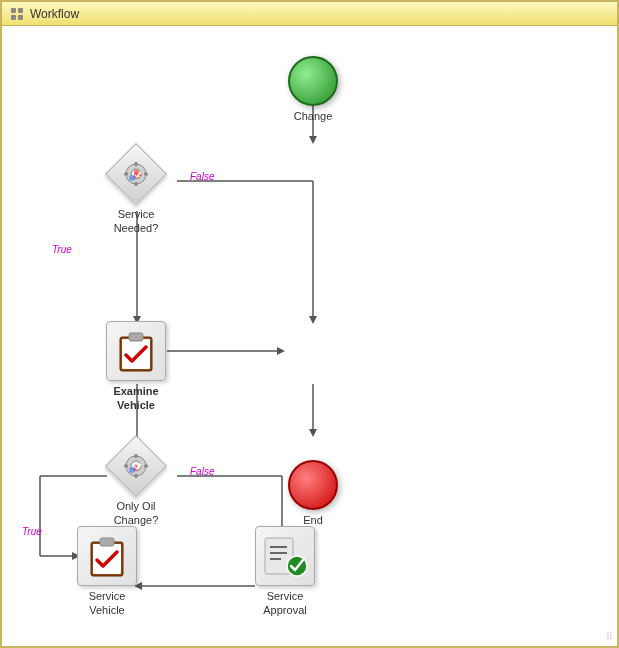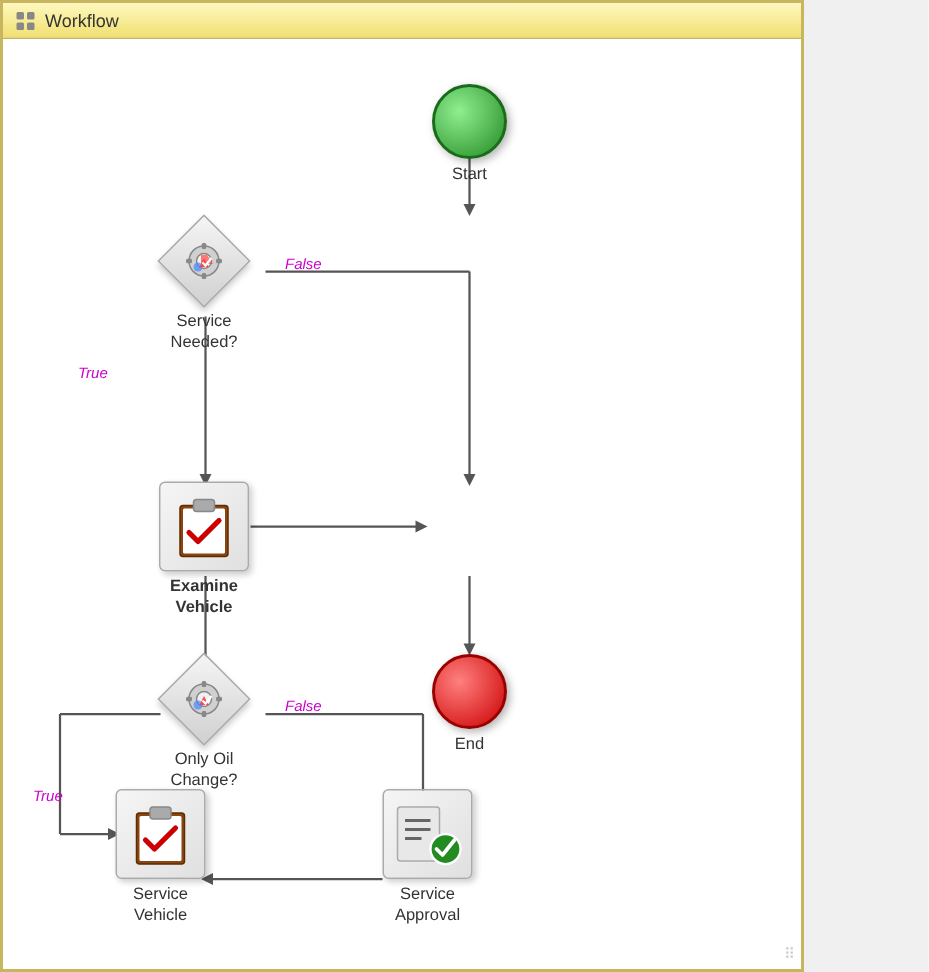--- a/index.html
+++ b/index.html
@@ -1,19 +1,19 @@
 <!DOCTYPE html>
 <html><head>
   <meta charset="utf-8">
   <style>
     * { box-sizing: border-box; margin: 0; padding: 0; }
     body { background: #f0f0f0; font-family: Arial, sans-serif; font-size: 11px; }
 
     .window {
-      width: 536px;
+      width: 619px;
       height: 648px;
       border: 2px solid #c8b560;
       background: #fffff0;
       position: relative;
       overflow: hidden;
     }
 
     .title-bar {
       background: linear-gradient(to bottom, #fff8c0, #f0e070);
       border-bottom: 1px solid #c8b560;
@@ -200,21 +200,21 @@
     <div class="arrow-label" style="left:188px; top:145px;">False</div>
 
     <div class="arrow-label" style="left:50px; top:218px;">True</div>
 
     <div class="arrow-label" style="left:188px; top:440px;">False</div>
 
     <div class="arrow-label" style="left:20px; top:500px;">True</div>
 
     <div class="node" style="left:286px; top:30px;">
       <div class="circle-node circle-green"></div>
-      <div class="node-label">Start</div>
+      <div class="node-label">Change</div>
     </div>
 
     <div class="node" style="left:104px; top:118px;">
       <div class="diamond-wrapper">
         <div class="diamond">
           <div class="diamond-icon">
 
             <svg width="28" height="28" viewBox="0 0 28 28">
               <circle cx="14" cy="14" r="10" fill="#d0d0d0" stroke="#888" stroke-width="1"></circle>
               <circle cx="14" cy="14" r="5" fill="#f0f0f0" stroke="#888" stroke-width="1"></circle>
@@ -244,21 +244,21 @@
 
           <rect x="13" y="4" width="14" height="8" rx="2" fill="#aaa" stroke="#888" stroke-width="1"></rect>
 
           <polyline points="10,26 16,32 30,18" stroke="#cc0000" stroke-width="3.5" fill="none" stroke-linecap="round" stroke-linejoin="round"></polyline>
         </svg>
       </div>
       <div class="node-label">Examine<br>Vehicle</div>
     </div>
 
 
-    <div class="node" style="left:286px; top:410px;">
+    <div class="node" style="left:286px; top:434px;">
       <div class="circle-node circle-red"></div>
       <div class="node-label">End</div>
     </div>
 
     <div class="node" style="left:104px; top:410px;">
       <div class="diamond-wrapper">
         <div class="diamond">
           <div class="diamond-icon">
             <svg width="28" height="28" viewBox="0 0 28 28">
               <circle cx="14" cy="14" r="10" fill="#d0d0d0" stroke="#888" stroke-width="1"></circle>

